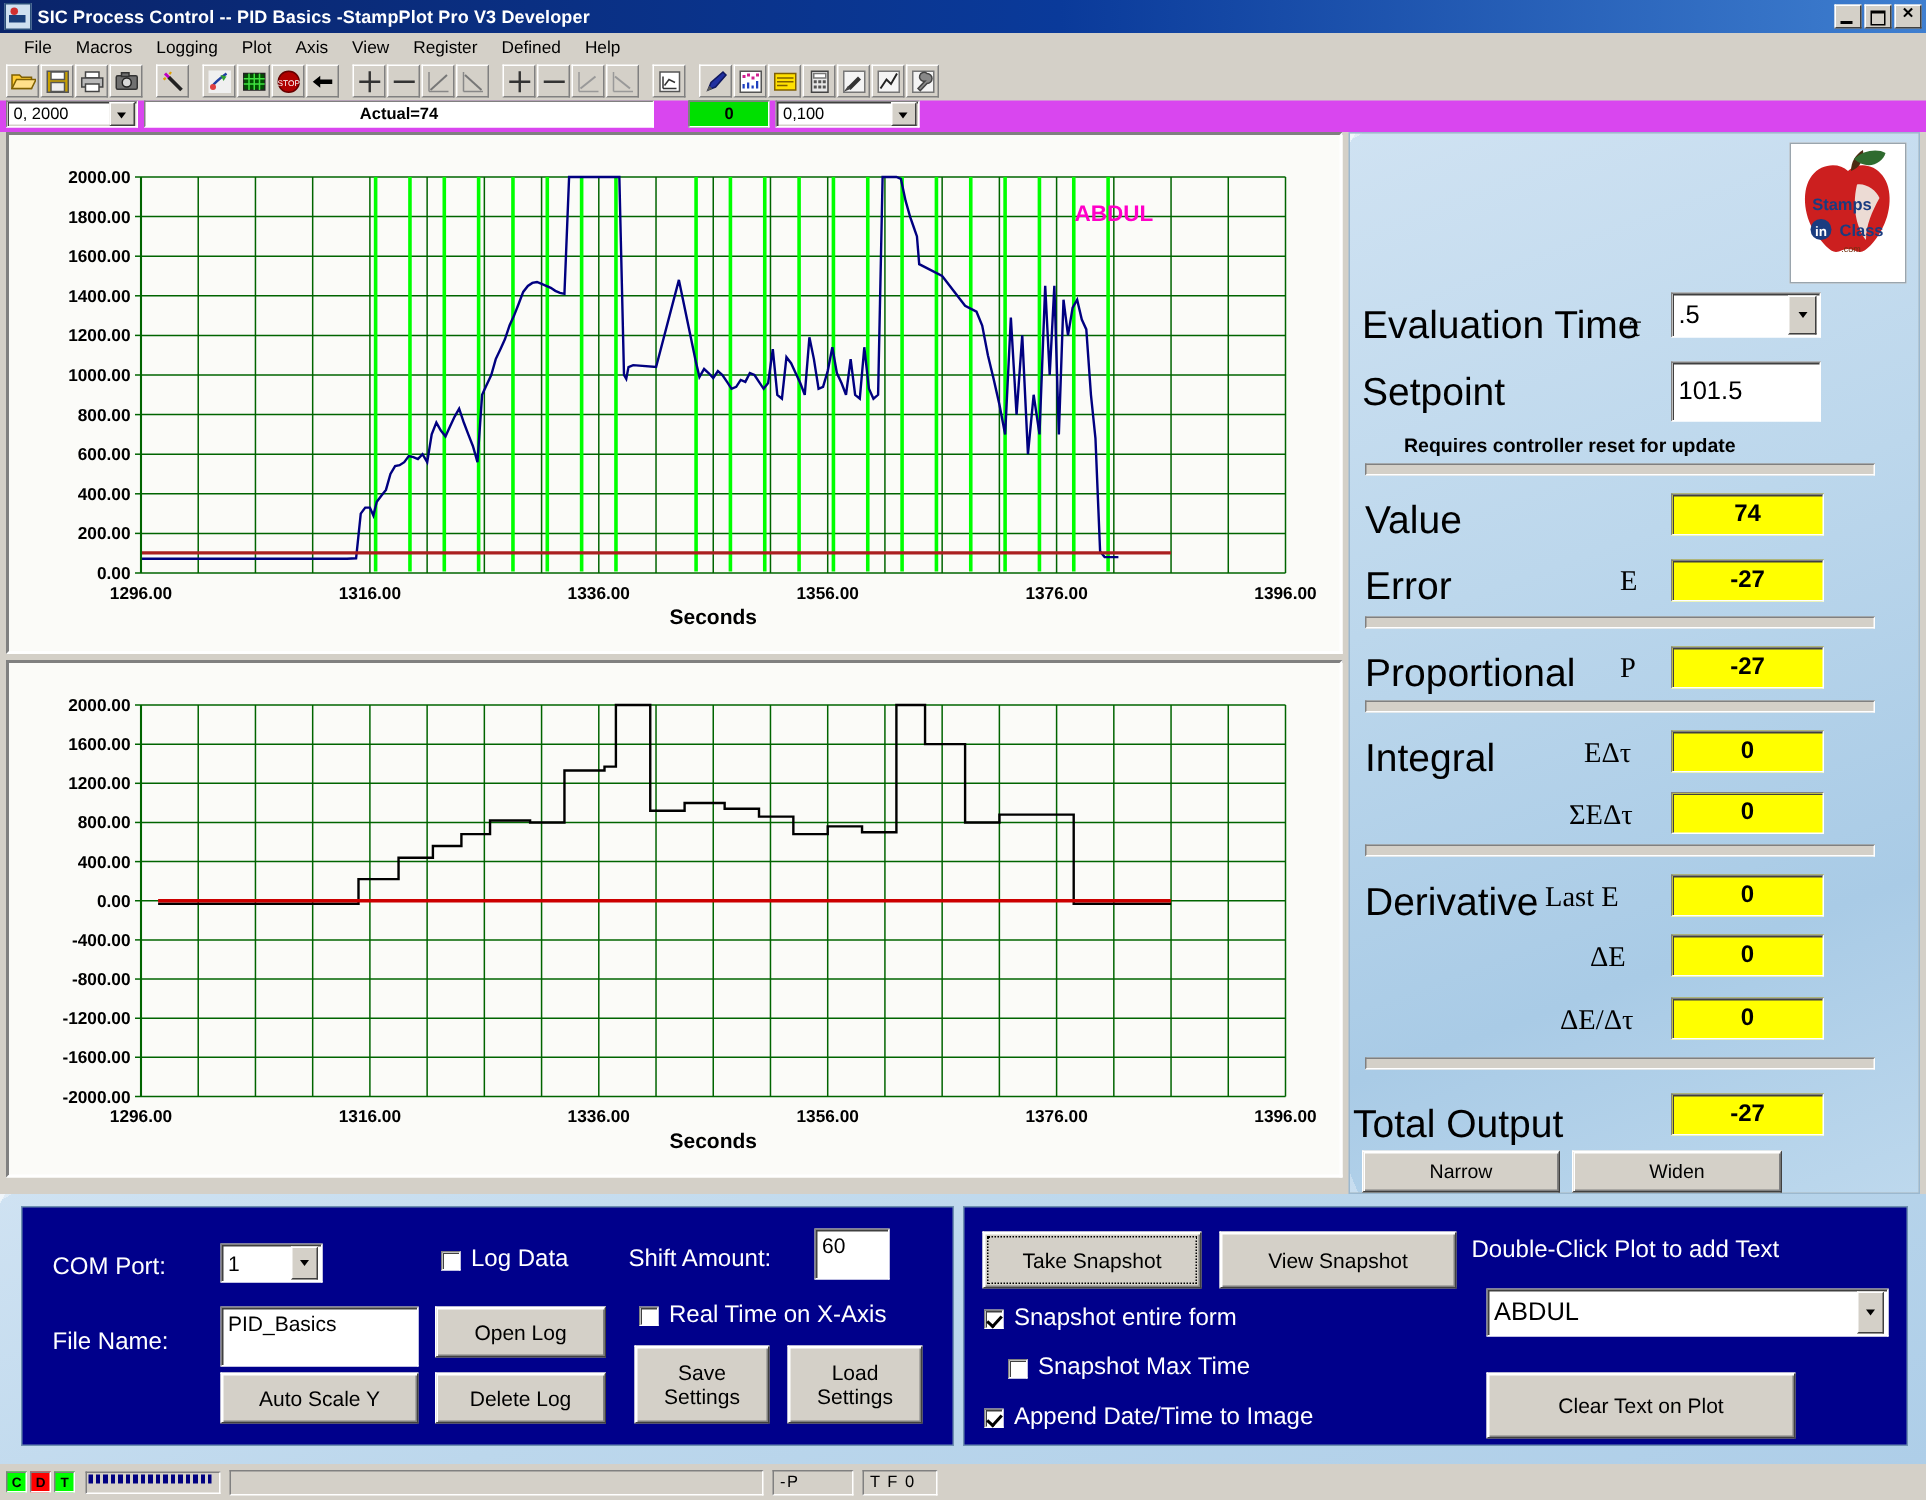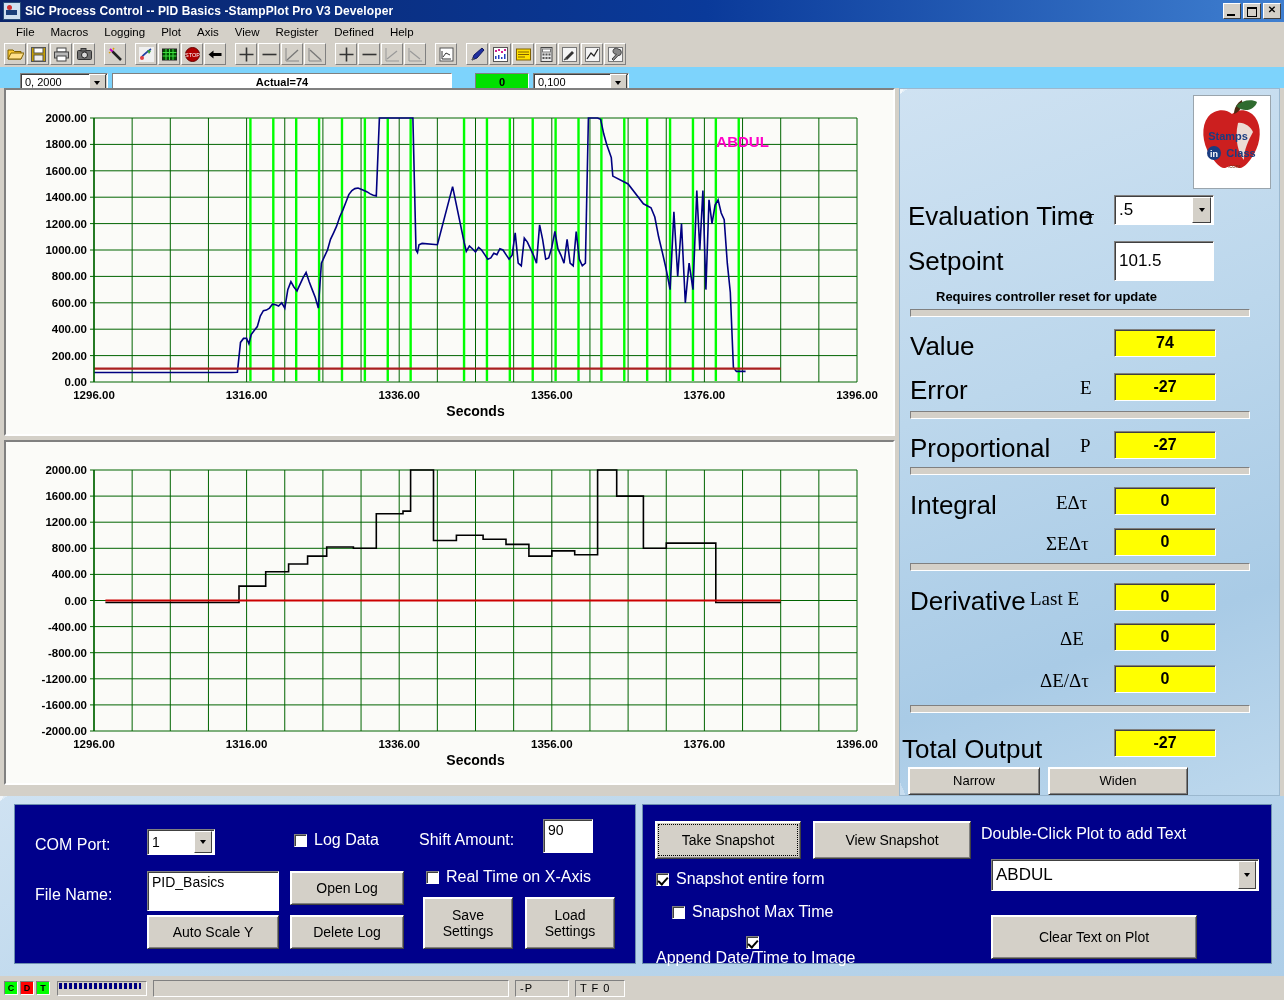--- a/index.html
+++ b/index.html
@@ -54,21 +54,21 @@
   }
   .tbtn{
     width:22px;height:22px;margin-right:1px;
     background:#d4d0c8;border:1px solid;border-color:#fff #808080 #808080 #fff;
     position:relative;box-sizing:border-box;display:inline-block;
   }
   .tsep{width:8px;height:22px;display:inline-block;}
   .tbtn svg{display:block;position:absolute;left:2px;top:2px;}
 
   
-  .toolbar2{height:24px;background:#7dd3fc;display:flex;align-items:flex-end;padding-left:20px;}
+  .toolbar2{height:24px;background:#d946ef;display:flex;align-items:flex-start;padding-left:4px;}
   .combo{
     height:18px;background:#fff;border:2px inset #d4d0c8;
     display:flex;align-items:center;font-size:11px;box-sizing:border-box;
     border-color:#808080 #fff #fff #808080;border-style:solid;border-width:1px;
     box-shadow:inset 1px 1px 0 #404040, inset -1px -1px 0 #d4d0c8;
   }
   .combo .cval{flex:1 1 auto;padding-left:4px;white-space:nowrap;overflow:hidden;}
   .combo .carrow{
     width:15px;height:14px;margin:1px;flex:0 0 auto;background:#d4d0c8;
     border:1px solid;border-color:#fff #404040 #404040 #fff;position:relative;
@@ -723,21 +723,21 @@
       <div class="wcheck" style="left:279px;top:26px;">
         <span class="cbx"></span>
         <span>Log Data</span>
       </div>
 
       <div class="wbtn" style="left:275px;top:66px;width:114px;height:34px;">Open Log</div>
       <div class="wbtn" style="left:275px;top:110px;width:114px;height:34px;">Delete Log</div>
 
       <span class="wlabel" style="left:404px;top:26px;">Shift Amount:</span>
       <div class="winput" style="left:528px;top:14px;width:50px;height:34px;">
-        <span>90</span>
+        <span>60</span>
       </div>
 
       <div class="wcheck" style="left:411px;top:63px;">
         <span class="cbx"></span>
         <span>Real Time on X-Axis</span>
       </div>
 
       <div class="wbtn" style="left:408px;top:92px;width:90px;height:52px;flex-direction:column;">
         <span>Save</span>
         <span>Settings</span>
@@ -753,21 +753,21 @@
       <div class="wbtn" style="left:170px;top:16px;width:158px;height:38px;">View Snapshot</div>
 
       <div class="wcheck" style="left:13px;top:65px;">
         <span class="cbx checked"></span>
         <span>Snapshot entire form</span>
       </div>
       <div class="wcheck" style="left:13px;top:98px;padding-left:16px;">
         <span class="cbx"></span>
         <span>Snapshot Max Time</span>
       </div>
-      <div class="wcheck" style="left:13px;top:131px;flex-direction:column;">
+      <div class="wcheck" style="left:13px;top:131px;">
         <span class="cbx checked"></span>
         <span>Append Date/Time to Image</span>
       </div>
 
       <span class="wlabel" style="left:338px;top:20px;">Double-Click Plot to add Text</span>
       <div class="wcombo" style="left:348px;top:54px;width:268px;height:32px;font-size:17px;">
         <span class="cv">ABDUL</span>
         <span class="ca"></span>
       </div>
       <div class="wbtn" style="left:348px;top:110px;width:206px;height:44px;">Clear Text on Plot</div>

